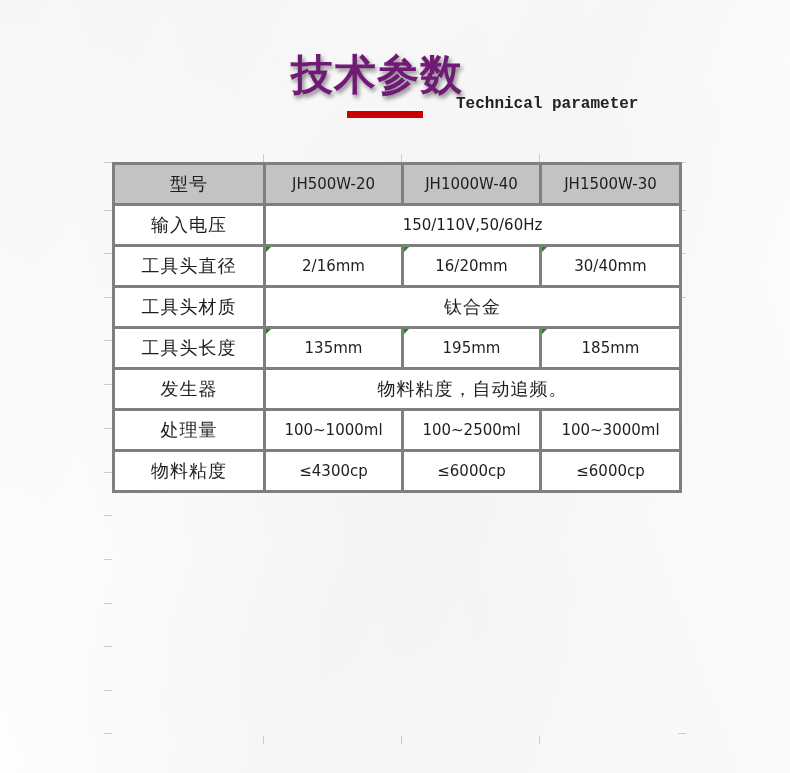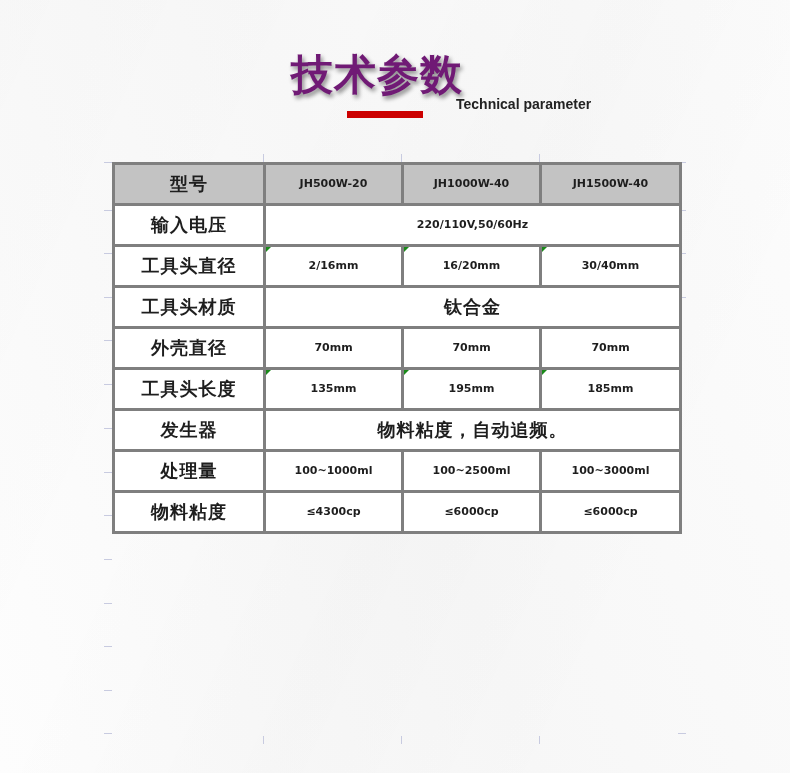--- a/index.html
+++ b/index.html
@@ -14,44 +14,44 @@
   .title {
     position: absolute; left: 291px; top: 50px;
     font-family: Liberation Sans, sans-serif;
     font-weight: bold; font-size: 42px; line-height: 50px;
     color: #701a75; letter-spacing: 1px;
     text-shadow: 2px 3px 4px rgba(0,0,0,0.45);
     white-space: nowrap;
   }
   .subtitle {
     position: absolute; left: 456px; top: 98px;
-    font-family: Liberation Sans, sans-serif; font-weight: bold;
-    font-size: 14px; line-height: 13px; color: #222; white-space: nowrap;
+    font-family: Liberation Mono, monospace; font-weight: bold;
+    font-size: 16px; line-height: 13px; color: #222; white-space: nowrap;
   }
   .red-bar {
     position: absolute; left: 347px; top: 111px; width: 76px; height: 7px;
     background: #cc0000;
   }
   .gridmarks { position: absolute; left: 0; top: 0; width: 790px; height: 773px; pointer-events: none; }
   .gridmarks .h { position: absolute; height: 1px; background: #c8cbe0; width: 8px; }
   .gridmarks .v { position: absolute; width: 1px; background: #c8cbe0; height: 8px; }
   table.spec {
     position: absolute; left: 112px; top: 162px;
     width: 567px; border-collapse: collapse; table-layout: fixed;
     border: 3px solid #7f7f7f;
   }
   table.spec td {
     border: 3px solid #7f7f7f;
     height: 38px; padding: 0; text-align: center; vertical-align: middle;
     background: #ffffff; color: #1e1e1e; position: relative;
-    font-size: 16px; line-height: 20px; font-weight: bold;
+    font-size: 16px; line-height: 20px;
   }
   table.spec tr.head td { background: #c3c3c3; }
   table.spec td.label { font-size: 18px; letter-spacing: 1px; }
-  table.spec td.val { font-family: "DejaVu Sans", sans-serif; font-size: 11px; }
+  table.spec td.val { font-family: "DejaVu Sans", sans-serif; font-size: 15px; }
   .marker {
     position: absolute; left: 0; top: 0; width: 0; height: 0;
     border-top: 5px solid #1a8a1a; border-right: 5px solid transparent;
   }
 </style>
 </head>
 <body>
 
 <div class="title">技术参数</div>
 <div class="subtitle">Technical parameter</div>
@@ -90,41 +90,35 @@
     <col style="width:151px">
       <col style="width:138px">
       <col style="width:138px">
       <col style="width:140px">
   </colgroup>
   <tbody>
       <tr class="head">
     <td class="label">型号</td>
     <td class="val">JH500W-20</td>
     <td class="val">JH1000W-40</td>
-    <td class="val">JH1500W-40</td>
+    <td class="val">JH1500W-30</td>
   </tr>
   <tr>
     <td class="label">输入电压</td>
-    <td class="val" colspan="3">220/110V,50/60Hz</td>
+    <td class="val" colspan="3">150/110V,50/60Hz</td>
   </tr>
   <tr>
     <td class="label">工具头直径</td>
     <td class="val"><span class="marker"></span><span>2/16mm</span></td>
     <td class="val"><span class="marker"></span><span>16/20mm</span></td>
     <td class="val"><span class="marker"></span><span>30/40mm</span></td>
   </tr>
   <tr>
     <td class="label">工具头材质</td>
     <td class="label" colspan="3">钛合金</td>
-  </tr>
-  <tr>
-    <td class="label">外壳直径</td>
-    <td class="val">70mm</td>
-    <td class="val">70mm</td>
-    <td class="val">70mm</td>
   </tr>
   <tr>
     <td class="label">工具头长度</td>
     <td class="val"><span class="marker"></span><span>135mm</span></td>
     <td class="val"><span class="marker"></span><span>195mm</span></td>
     <td class="val"><span class="marker"></span><span>185mm</span></td>
   </tr>
   <tr>
     <td class="label">发生器</td>
     <td class="label" colspan="3">物料粘度，自动追频。</td>

